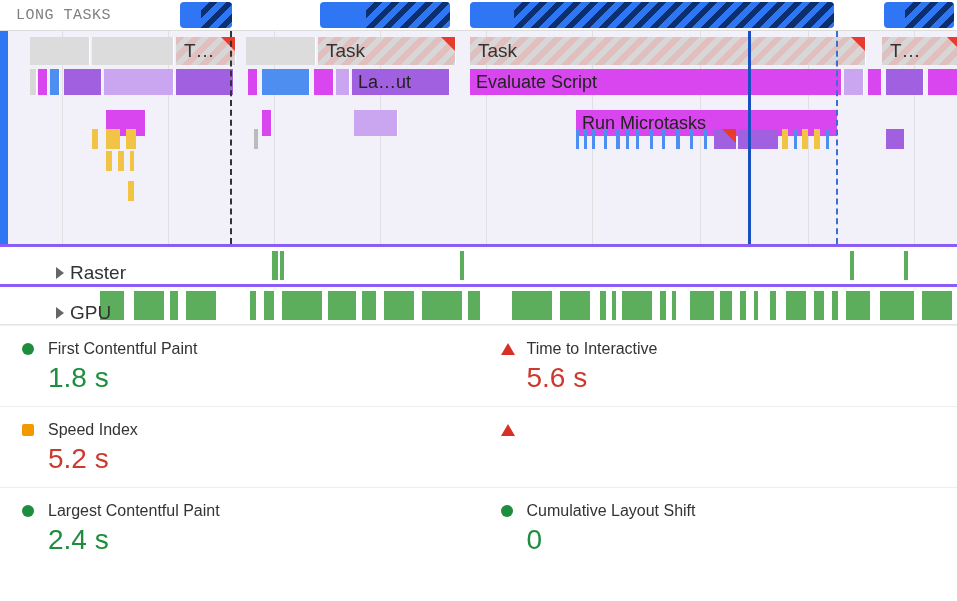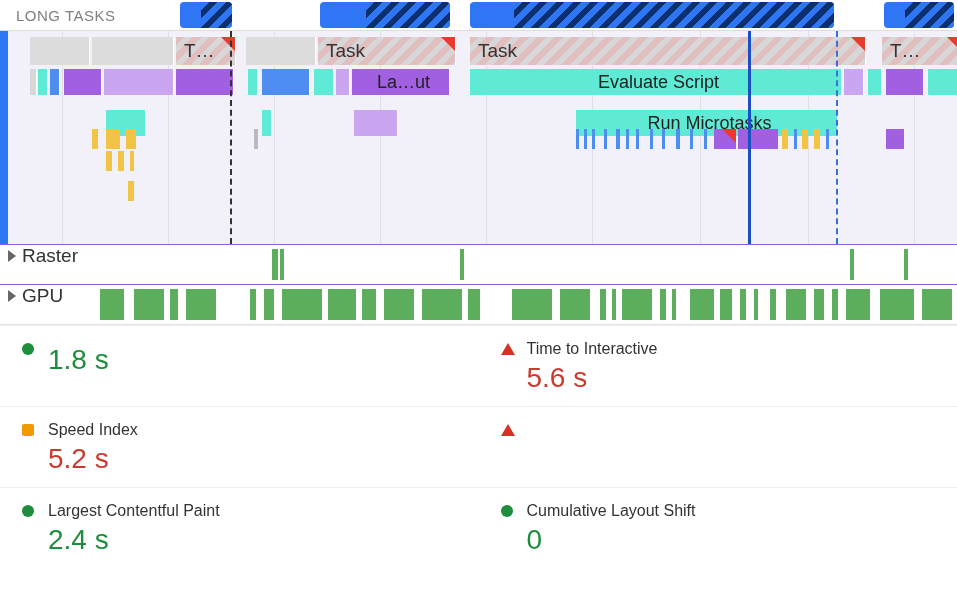--- a/index.html
+++ b/index.html
@@ -1,53 +1,53 @@
 <!DOCTYPE html>
 <html><head>
 <meta charset="utf-8">
 <style>
 * { box-sizing: border-box; margin: 0; padding: 0; }
 body { font-family: "Helvetica Neue", Arial, sans-serif; width: 957px; height: 601px; background: #fff; overflow: hidden; color: #222; }
 
 .flame-area { position: relative; height: 244px; background: #fff; }
 .long-tasks-row { height: 30px; position: relative; display: flex; align-items: center; }
-.long-tasks-label { font-size: 15px; color: #808080; letter-spacing: .5px; padding-left: 16px; width: 192px; }
+.long-tasks-label { font-size: 15px; color: #808080; letter-spacing: .5px; padding-left: 16px; width: 192px; font-family: Liberation Mono, monospace; }
 .lt-track { position: absolute; left: 0; right: 0; top: 2px; height: 26px; }
 .lt-bar { position: absolute; top: 0; height: 100%; background: #2e76f3; border-radius: 4px; overflow: hidden; }
 .lt-bar .hatch { position: absolute; top:0; bottom:0; right:0; background: repeating-linear-gradient(135deg,#2e76f3 0 6px,#0b2f6f 6px 12px); }
 
 .main-track { position: relative; height: 214px; background: #f2f1fa; border-top:1px solid #ddd; }
 .left-strip { position:absolute; left:0; top:0; bottom:0; width:8px; background:#2e76f3; }
 .task-row { position: absolute; left:10px; right:0; top:6px; height:28px; }
 .task-item { position:absolute; top:0; height:100%; font-size:19px; color:#333; display:flex; align-items:center; padding-left:8px; overflow:hidden; white-space:nowrap; background:#dcdcdc; border-right:1px solid #fff; }
 .task-item.long { background: repeating-linear-gradient(135deg,#e2bfbf 0 6px,#d7d7d7 6px 12px); }
 .task-item .corner { position:absolute; top:0; right:0; width:0;height:0; border-top:14px solid #e83a2d; border-left:14px solid transparent; }
 
 .sub-row { position:absolute; left:10px; right:0; height:26px; }
-.bar { position:absolute; top:0; height:100%; border-right:1px solid #fff; font-size:18px; display:flex; align-items:center; padding-left:6px; overflow:hidden; white-space:nowrap;justify-content:center; }
+.bar { position:absolute; top:0; height:100%; border-right:1px solid #fff; font-size:18px; display:flex; align-items:center; padding-left:6px; overflow:hidden; white-space:nowrap; }
 .bar.purple{background:#a160e0;color:#222;}
 .bar.purple-lt{background:#c9a6ef;}
-.bar.yellow{background:#5eead4;color:#222;}
+.bar.yellow{background:#d946ef;color:#222;}
 .bar.blue{background:#4d8ef0;}
 .bar.gray{background:#d7d7d7;}
 
 .flame-tiny-row { position:absolute; left:10px; right:0; height:20px; }
 .tick { position:absolute; top:0; bottom:0; width:2px; }
 .tick.yel{background:#f1c445;}
 .tick.blu{background:#4d8ef0;}
 .tick.pur{background:#a160e0;}
 .tick.gry{background:#bbb;}
 
 .vline { position:absolute; top:0; bottom:0; width:0; border-left:2px dashed #333; }
 .vline.solid{ border-left:3px solid #1a4fc1; }
 .gridline { position:absolute; top:0; bottom:0; width:1px; background:#d8d8d8; opacity:.7; }
 
 .band-corner { position:absolute; width:0;height:0; border-top:14px solid #e83a2d; border-left:14px solid transparent; }
 
-.raster-row, .gpu-row { position: relative; height: 40px; border-top:1px solid #8b5cf6; display:flex; align-items:flex-start; }
+.raster-row, .gpu-row { position: relative; height: 40px; border-top:3px solid #8b5cf6; display:flex; align-items:flex-end;padding-left:48px; }
 .r-label { display:flex; align-items:center; gap:6px; font-size:19px; color:#333; padding-left:8px; width:90px; z-index:2; }
 .tri { display:inline-block; width:0;height:0; border-left:8px solid #666; border-top:6px solid transparent; border-bottom:6px solid transparent; }
 .gpu-track,.raster-track{ position:absolute; left:0; right:0; top:4px; bottom:4px; }
 .gblk{ position:absolute; top:0; bottom:0; background:#5cae5c; }
 .rblk{ position:absolute; top:0; bottom:0; background:#5cae5c; }
 
 .metrics { display:grid; grid-template-columns:1fr 1fr; grid-template-rows:repeat(3,auto); border-top:1px solid #e5e5e5; }
 .metric { padding:14px 20px 12px 48px; position:relative; border-top:1px solid #eee; }
 .metric .ico { position:absolute; left:22px; top:17px; width:12px; height:12px; }
 .ico.circ-green{ background:#1e8e3e; border-radius:50%; }
@@ -240,20 +240,21 @@
     <div class="gblk" style="left:832px;width:6px;"></div>
     <div class="gblk" style="left:846px;width:24px;"></div>
     <div class="gblk" style="left:880px;width:34px;"></div>
     <div class="gblk" style="left:922px;width:30px;"></div>
   </div>
 </div>
 
 <div class="metrics">
   <div class="metric">
     <span class="ico circ-green"></span>
+    <div class="metric-label">First Contentful Paint</div>
     <div class="metric-value val-green">1.8 s</div>
   </div>
   <div class="metric">
     <span class="ico tri-red"></span>
     <div class="metric-label">Time to Interactive</div>
     <div class="metric-value val-red">5.6 s</div>
   </div>
   <div class="metric">
     <span class="ico sq-orange"></span>
     <div class="metric-label">Speed Index</div>

